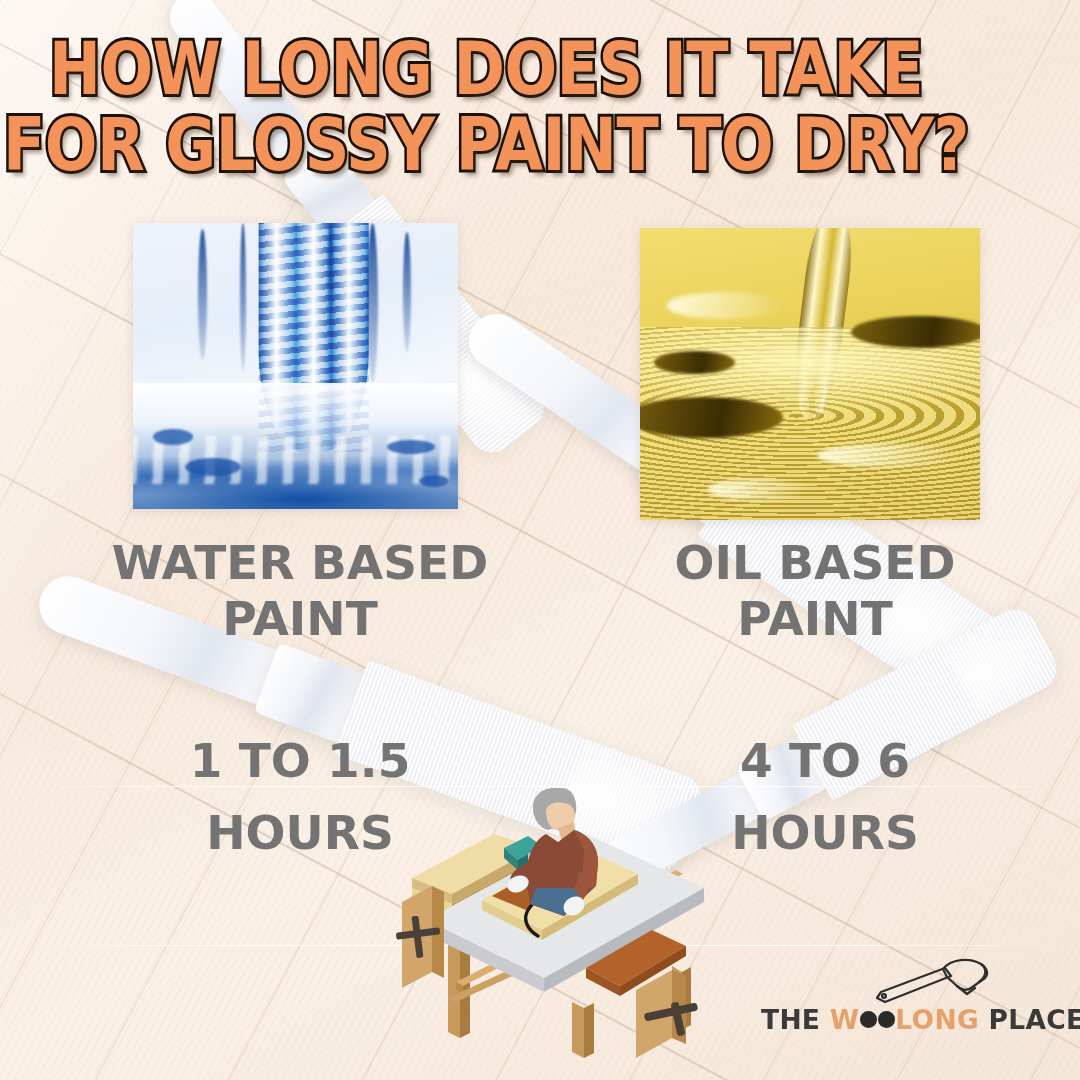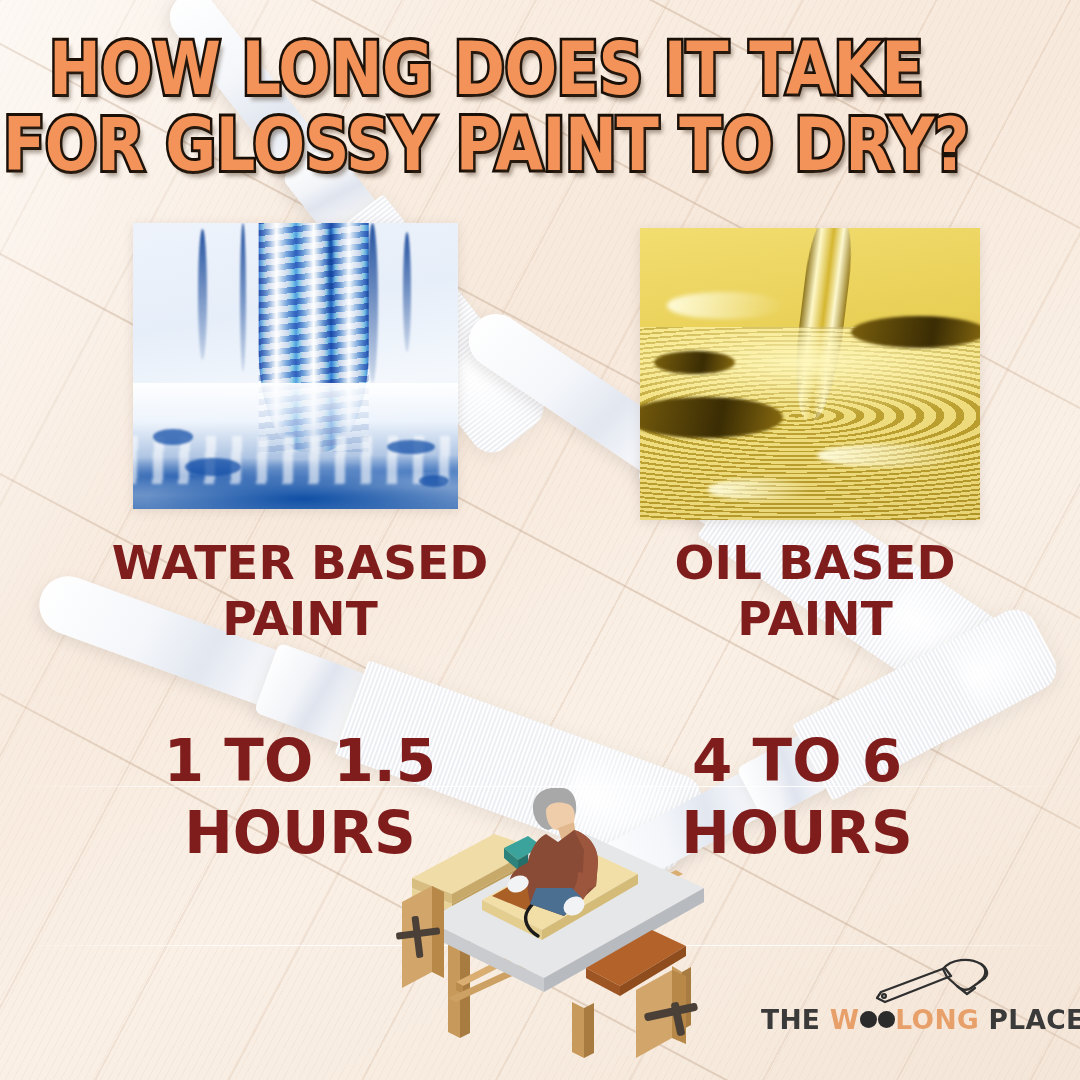--- a/index.html
+++ b/index.html
@@ -174,32 +174,32 @@
   .o-gloss{
     position:absolute; border-radius:50%;
     background:linear-gradient(100deg, rgba(255,253,224,0.95), rgba(255,253,224,0));
     filter:blur(2px);
   }
 
   
   .col-label, .col-time {
     position:absolute; z-index:6;
     text-align:center;
-    color:#7f1d1d;
+    color:#737373;
     font-family:"DejaVu Sans","Liberation Sans",sans-serif;
     font-weight:bold;
     pointer-events:none;
   }
   .col-label { font-size:47px; line-height:56px; letter-spacing:0px; }
-  .col-time  { font-size:58px; line-height:72px; letter-spacing:0px; }
+  .col-time  { font-size:47px; line-height:72px; letter-spacing:0px; }
 
   #label-water { left:40px;  top:535px; width:520px; }
   #label-oil   { left:590px; top:535px; width:450px; }
   #time-water  { left:60px;  top:725px; width:480px; }
-  #time-oil    { left:572px; top:725px; width:450px; }
+  #time-oil    { left:600px; top:725px; width:450px; }
 
   
   .hair {
     position:absolute; height:1px; z-index:5;
     background:linear-gradient(90deg, rgba(255,255,255,0) 0%, rgba(255,255,255,0.9) 20%, rgba(255,255,255,0.9) 80%, rgba(255,255,255,0) 100%);
   }
 
   
   #illustration { position:absolute; left:386px; top:770px; width:330px; height:290px; z-index:7; }
 

